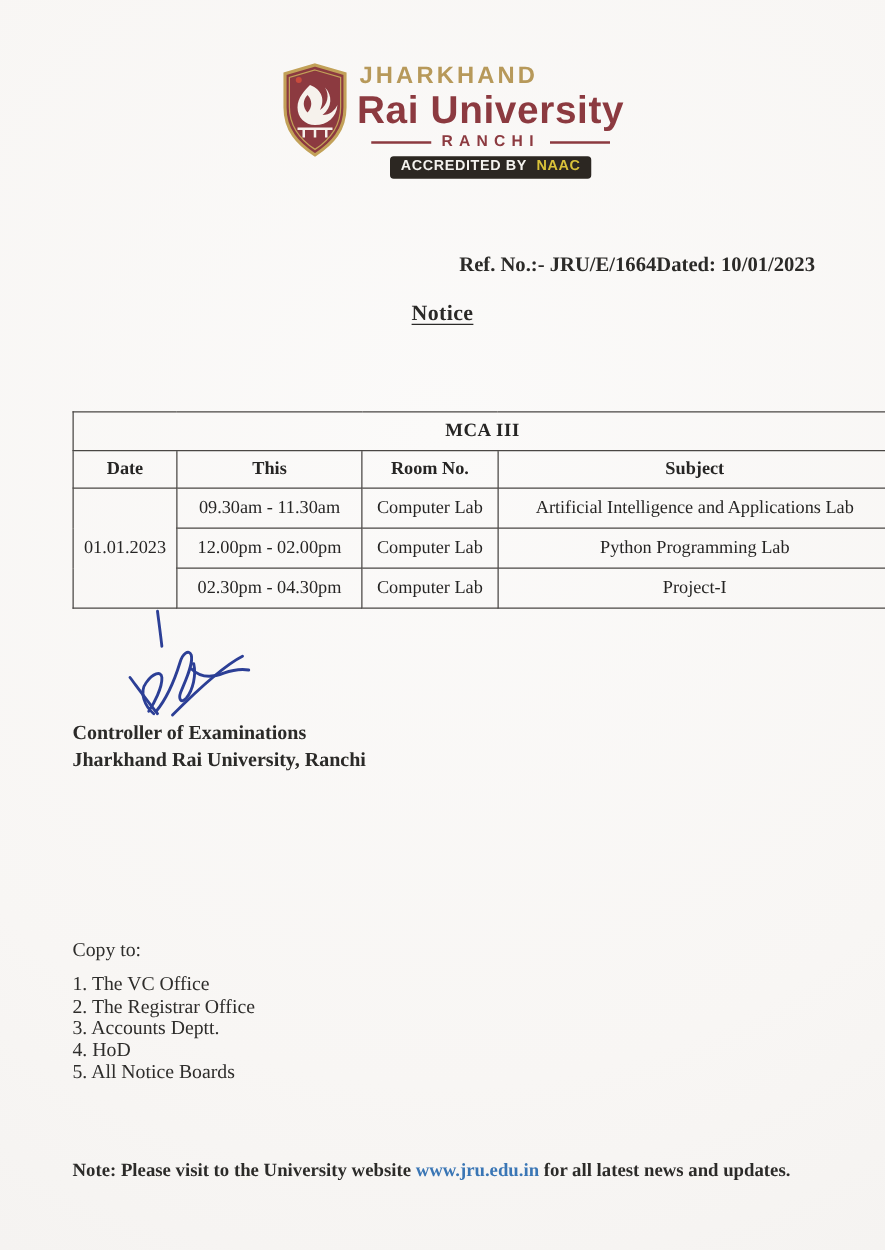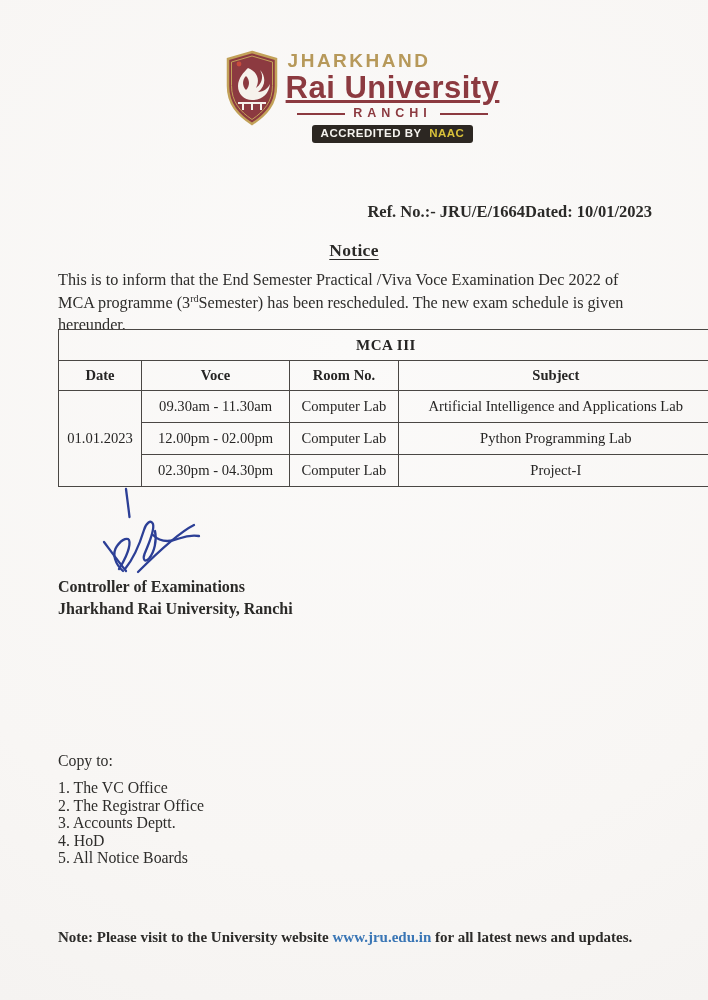--- a/index.html
+++ b/index.html
@@ -25,21 +25,20 @@
     padding-left:15px;
   }
   .logo-text{display:flex;flex-direction:column;align-items:flex-start;}
   .logo-jharkhand{
     color:#b7995a;font-weight:bold;font-size:19px;letter-spacing:2.5px;
     line-height:22px;margin-left:2px;
   }
   .logo-rai{
     color:#8c3a40;font-weight:bold;font-size:31px;letter-spacing:0.5px;
     line-height:32px;
-    text-decoration:underline;
   }
   .ranchi-row{
     align-self:center;display:flex;align-items:center;gap:8px;margin-top:3px;
   }
   .ranchi-dash{width:48px;height:0;border-top:2px solid #8c3a40;}
   .logo-ranchi{
     color:#8c3a40;font-weight:bold;font-size:12.5px;letter-spacing:5px;line-height:13px;
   }
   .naac-badge{
     align-self:center;margin-top:5px;
@@ -140,38 +139,35 @@
     </div>
   </div>
 
   <div class="ref-row">
     <span>Ref. No.:- JRU/E/1664</span>
     <span>Dated: 10/01/2023</span>
   </div>
 
   <div class="notice-title">Notice</div>
 
-  <div class="body-text">
-    <span>This is to inform that the End Semester Practical /Viva Voce Examination Dec 2022 of MCA programme (3</span><sup>rd</sup><span>Semester) has been rescheduled. The new exam schedule is given hereunder.</span>
-  </div>
 
   <table class="schedule">
     <colgroup>
       <col style="width:75px">
         <col style="width:134px">
         <col style="width:98px">
         <col style="width:285px">
     </colgroup>
     <tbody>
       <tr class="row-title">
         <td colspan="4">MCA III</td>
       </tr>
       <tr class="row-head">
         <th>Date</th>
-        <th>Voce</th>
+        <th>This</th>
         <th>Room No.</th>
         <th>Subject</th>
       </tr>
       <tr class="row-data">
         <td rowspan="3">01.01.2023</td>
         <td>09.30am - 11.30am</td>
         <td>Computer Lab</td>
         <td>Artificial Intelligence and Applications Lab</td>
       </tr>
       <tr class="row-data">

